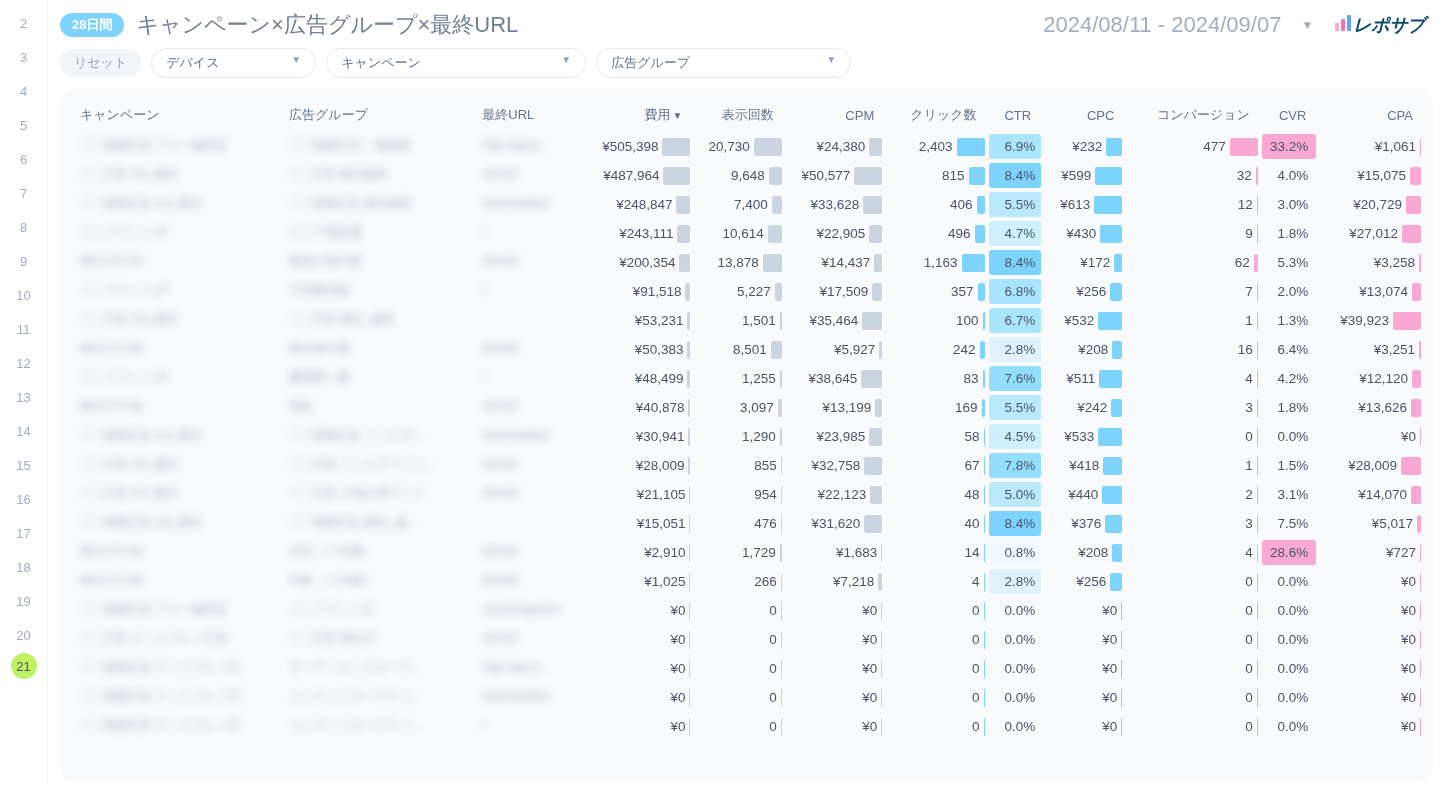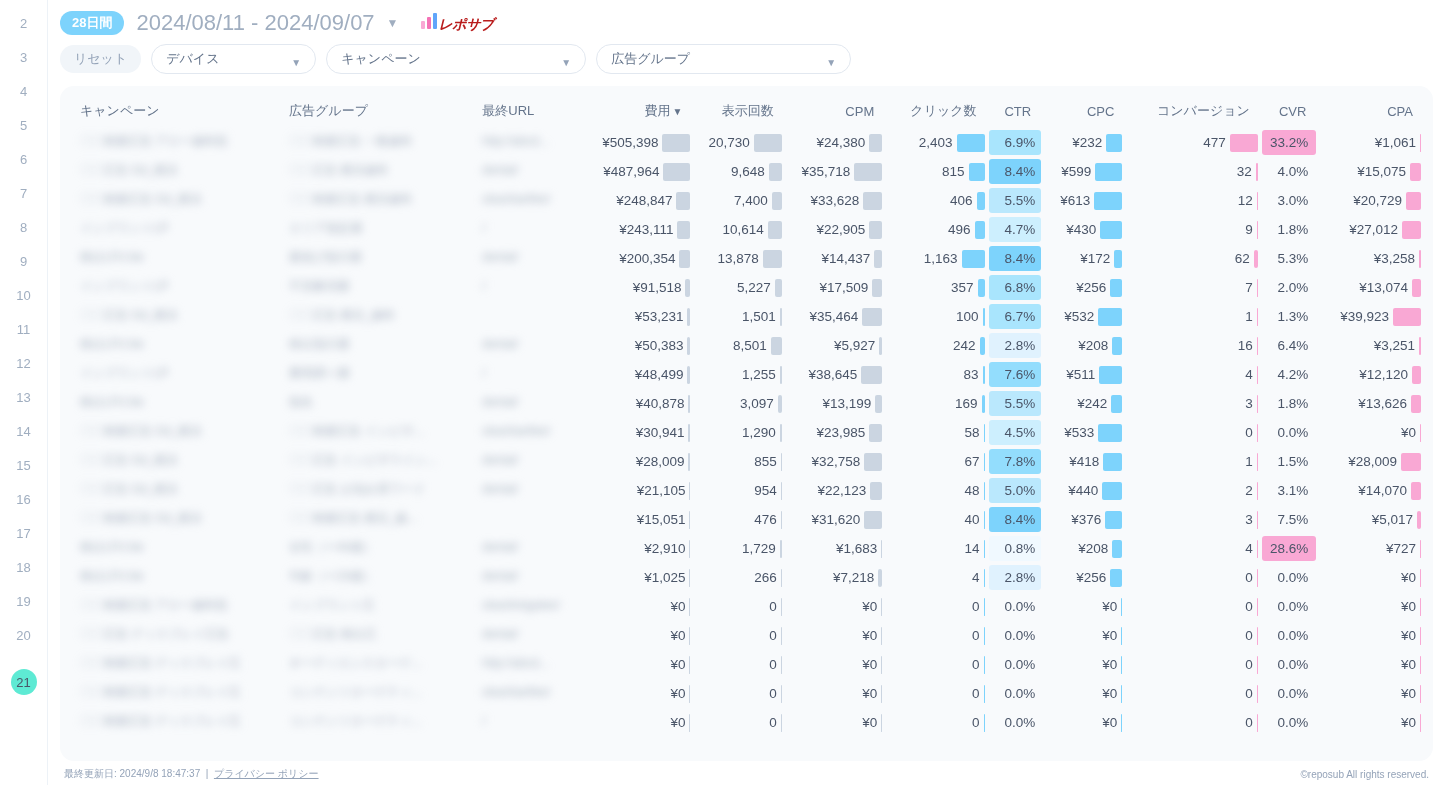--- a/index.html
+++ b/index.html
@@ -24,25 +24,25 @@
   .page-num {
     height: 34px;
     display: flex;
     align-items: center;
     justify-content: center;
     color: #a0aec0;
     font-size: 13px;
     cursor: pointer;
   }
   .page-num.active {
-    background: #5eead4;
+    background: #bef264;
     border-radius: 50%;
     width: 26px;
     height: 26px;
-    margin: 17px auto;
+    margin: 1px auto;
     color: #4a5568;
   }
   .main {
     flex: 1;
     display: flex;
     flex-direction: column;
     overflow: hidden;
   }
   .header {
     display: flex;
@@ -62,49 +62,50 @@
   .title {
     font-size: 22px;
     color: #718096;
     font-weight: 500;
     flex: 1;
   }
   .daterange {
     font-size: 22px;
     color: #a0aec0;
     font-weight: 400;
+    margin-right: 8px;
   }
   .chev { color: #a0aec0; font-size: 12px; margin-right: 10px; }
   .logo { display: flex; align-items: baseline; gap: 2px; }
   .logo .bars { display: flex; align-items: flex-end; gap: 2px; }
   .logo .bar1 { width: 4px; height: 8px; background: #f9a8d4; border-radius: 1px; }
   .logo .bar2 { width: 4px; height: 12px; background: #f472b6; border-radius: 1px; }
   .logo .bar3 { width: 4px; height: 16px; background: #60a5fa; border-radius: 1px; }
-  .logo-text { font-size: 14px; font-weight: 900; font-style: italic; color: #b91c1c; letter-spacing: -0.5px; }
+  .logo-text { font-size: 18px; font-weight: 900; font-style: italic; color: #0c4a6e; letter-spacing: -0.5px; }
   .filters {
     display: flex;
     align-items: center;
     gap: 10px;
     padding: 0 20px 12px 12px;
   }
   .reset-btn {
     background: #f1f5f9;
     border: none;
     border-radius: 16px;
     padding: 5px 14px;
     color: #94a3b8;
     font-size: 13px;
     cursor: pointer;
   }
   .dropdown {
     border: 1px solid #e2e8f0;
     border-radius: 18px;
     padding: 5px 14px;
     display: flex;
-    align-items: flex-end;
+    align-items: flex-start;
     justify-content: space-between;
     color: #64748b;
     font-size: 13px;
     cursor: pointer;
     background: #fff;
   }
   .dropdown .dd-chev { font-size: 10px; color: #94a3b8; }
   .dd1 { width: 165px; }
   .dd2 { width: 260px; }
   .dd3 { width: 255px; }
@@ -224,20 +225,21 @@
     <div class="page-num">18</div>
     <div class="page-num">19</div>
     <div class="page-num">20</div>
     <div class="page-num active">21</div>
   </div>
 
 <div class="main">
 
   <div class="header">
     <span class="badge">28日間</span>
+    <span class="title">キャンペーン×広告グループ×最終URL</span>
     <span class="daterange">2024/08/11 - 2024/09/07</span>
     <span class="chev">▼</span>
     <span class="logo">
       <span class="bars">
         <span class="bar1"></span>
           <span class="bar2"></span>
           <span class="bar3"></span>
       </span>
       <span class="logo-text">レポサブ</span>
     </span>
@@ -338,21 +340,21 @@
               </div>
             </td>
             <td>
               <div class="barcell">
                 <span class="val">9,648</span>
                 <span class="bar bar-gray" style="width:13px"></span>
               </div>
             </td>
             <td>
               <div class="barcell">
-                <span class="val">¥35,718</span>
+                <span class="val">¥50,577</span>
                 <span class="bar bar-gray" style="width:28px"></span>
               </div>
             </td>
             <td>
               <div class="barcell">
                 <span class="val">815</span>
                 <span class="bar bar-blue" style="width:16px"></span>
               </div>
             </td>
             <td class="ctr-cell"><span class="ctr-bg" style="background:#7dd3fc"></span><span class="ctr-txt">8.4%</span></td>
@@ -1304,22 +1306,14 @@
               <div class="barcell">
                 <span class="val">¥0</span>
                 <span class="bar bar-pink" style="width:1px"></span>
               </div>
             </td>
           </tr>
         </tbody>
     </table>
   </div>
 
-  <div class="footer">
-    <span>
-      <span>最終更新日: 2024/9/8 18:47:37</span>
-      &nbsp;|&nbsp;
-      <a href="#">プライバシー ポリシー</a>
-    </span>
-    <span>©reposub All rights reserved.</span>
-  </div>
 
 </div>
 
 </body></html>

